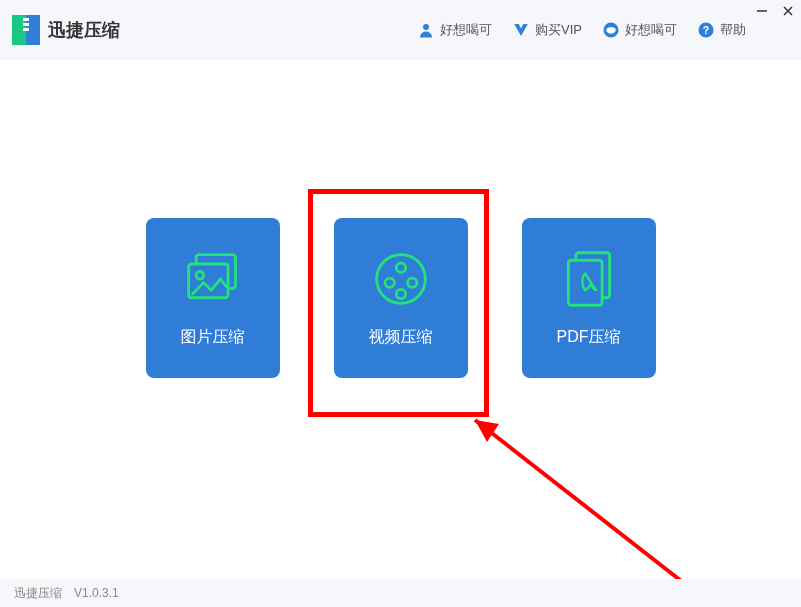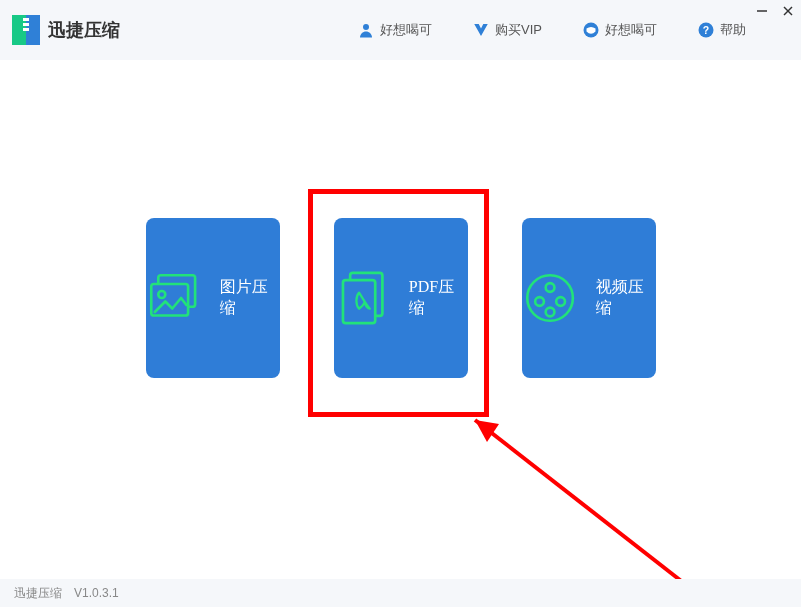--- a/index.html
+++ b/index.html
@@ -33,21 +33,21 @@
       font-weight: bold;
       color: #333;
     }
     .top-links {
       position: absolute;
       right: 55px;
       top: 0;
       height: 60px;
       display: flex;
       align-items: center;
-      gap: 40px;
+      gap: 20px;
     }
     .top-link {
       display: flex;
       align-items: center;
       gap: 5px;
       font-size: 13px;
       color: #555;
       cursor: pointer;
     }
     .top-link svg { width: 18px; height: 18px; }
@@ -79,26 +79,25 @@
       display: flex;
       justify-content: center;
       gap: 54px;
     }
     .card {
       width: 134px;
       height: 160px;
       background: #2f7dd7;
       border-radius: 8px;
       display: flex;
-      flex-direction: row;
+      flex-direction: column;
       align-items: center;
       justify-content: center;
       gap: 18px;
       cursor: pointer;
-      font-family: Liberation Serif, serif;
     }
     .card-icon {
       width: 60px;
       height: 60px;
     }
     .card-label {
       color: #ffffff;
       font-size: 16px;
     }
     .highlight-box {
@@ -201,36 +200,36 @@
         <rect x="14" y="6" width="42" height="36" rx="3" fill="none" stroke="#22e27a" stroke-width="3"></rect>
         <rect x="6" y="16" width="42" height="36" rx="3" fill="#2f7dd7" stroke="#22e27a" stroke-width="3"></rect>
         <circle cx="18" cy="28" r="4" fill="none" stroke="#22e27a" stroke-width="3"></circle>
         <path d="M10 48 L22 36 L30 44 L40 32 L46 40" fill="none" stroke="#22e27a" stroke-width="3" stroke-linecap="round" stroke-linejoin="round"></path>
       </svg>
       <span class="card-label">图片压缩</span>
     </div>
 
     <div class="card">
       <svg class="card-icon" viewBox="0 0 64 64">
-        <rect x="18" y="4" width="36" height="48" rx="3" fill="none" stroke="#22e27a" stroke-width="3"></rect>
-        <rect x="10" y="12" width="36" height="48" rx="3" fill="#2f7dd7" stroke="#22e27a" stroke-width="3"></rect>
-        <path d="M28 26 C24 30 24 40 28 44 C30 42 34 40 34 36 C34 40 38 44 40 44 C36 40 32 32 28 26 Z" fill="none" stroke="#22e27a" stroke-width="2.5" stroke-linejoin="round"></path>
-      </svg>
-      <span class="card-label">PDF压缩</span>
-    </div>
-
-    <div class="card">
-      <svg class="card-icon" viewBox="0 0 64 64">
         <circle cx="32" cy="32" r="26" fill="none" stroke="#22e27a" stroke-width="3"></circle>
         <circle cx="32" cy="20" r="5" fill="none" stroke="#22e27a" stroke-width="3"></circle>
         <circle cx="20" cy="36" r="5" fill="none" stroke="#22e27a" stroke-width="3"></circle>
         <circle cx="44" cy="36" r="5" fill="none" stroke="#22e27a" stroke-width="3"></circle>
         <circle cx="32" cy="48" r="5" fill="none" stroke="#22e27a" stroke-width="3"></circle>
       </svg>
       <span class="card-label">视频压缩</span>
+    </div>
+
+    <div class="card">
+      <svg class="card-icon" viewBox="0 0 64 64">
+        <rect x="18" y="4" width="36" height="48" rx="3" fill="none" stroke="#22e27a" stroke-width="3"></rect>
+        <rect x="10" y="12" width="36" height="48" rx="3" fill="#2f7dd7" stroke="#22e27a" stroke-width="3"></rect>
+        <path d="M28 26 C24 30 24 40 28 44 C30 42 34 40 34 36 C34 40 38 44 40 44 C36 40 32 32 28 26 Z" fill="none" stroke="#22e27a" stroke-width="2.5" stroke-linejoin="round"></path>
+      </svg>
+      <span class="card-label">PDF压缩</span>
     </div>
 
   </div>
 
   <div class="highlight-box"></div>
   <svg class="arrow-annot" viewBox="0 0 260 210">
     <line x1="248" y1="198" x2="20" y2="20" stroke="#ff0000" stroke-width="4"></line>
     <polygon points="20,20 44,24 32,42" fill="#ff0000"></polygon>
   </svg>
 </div>

